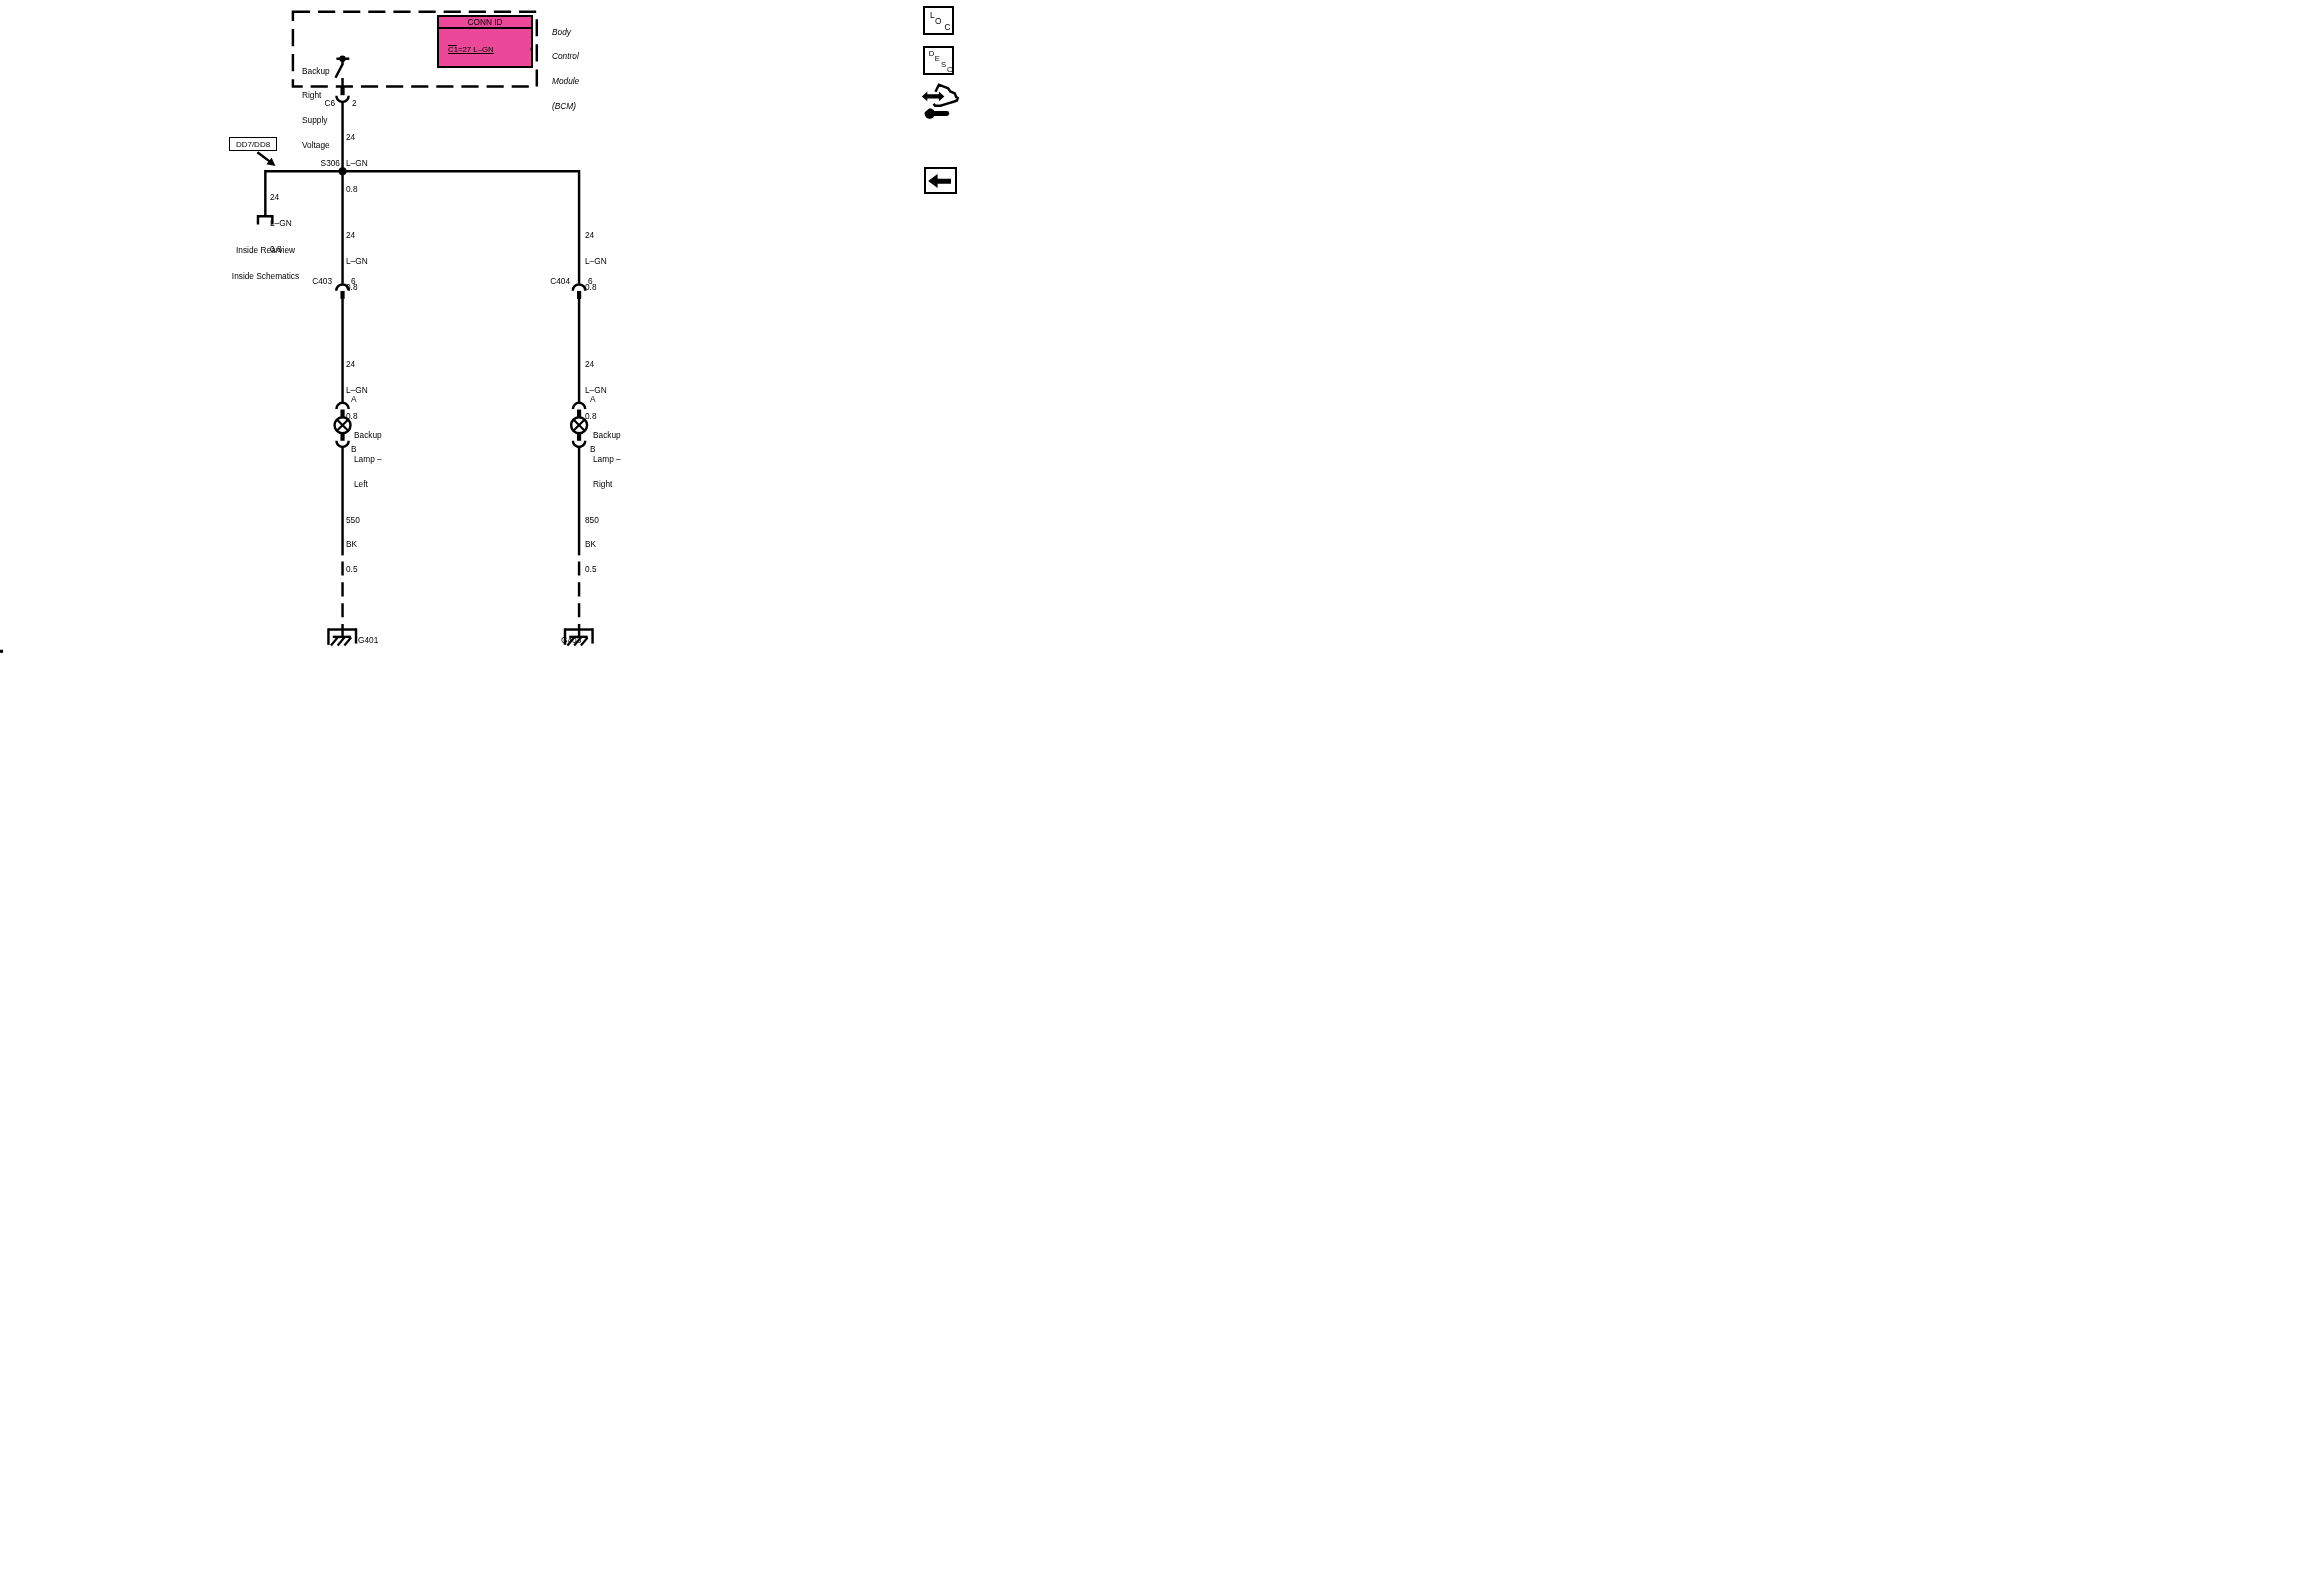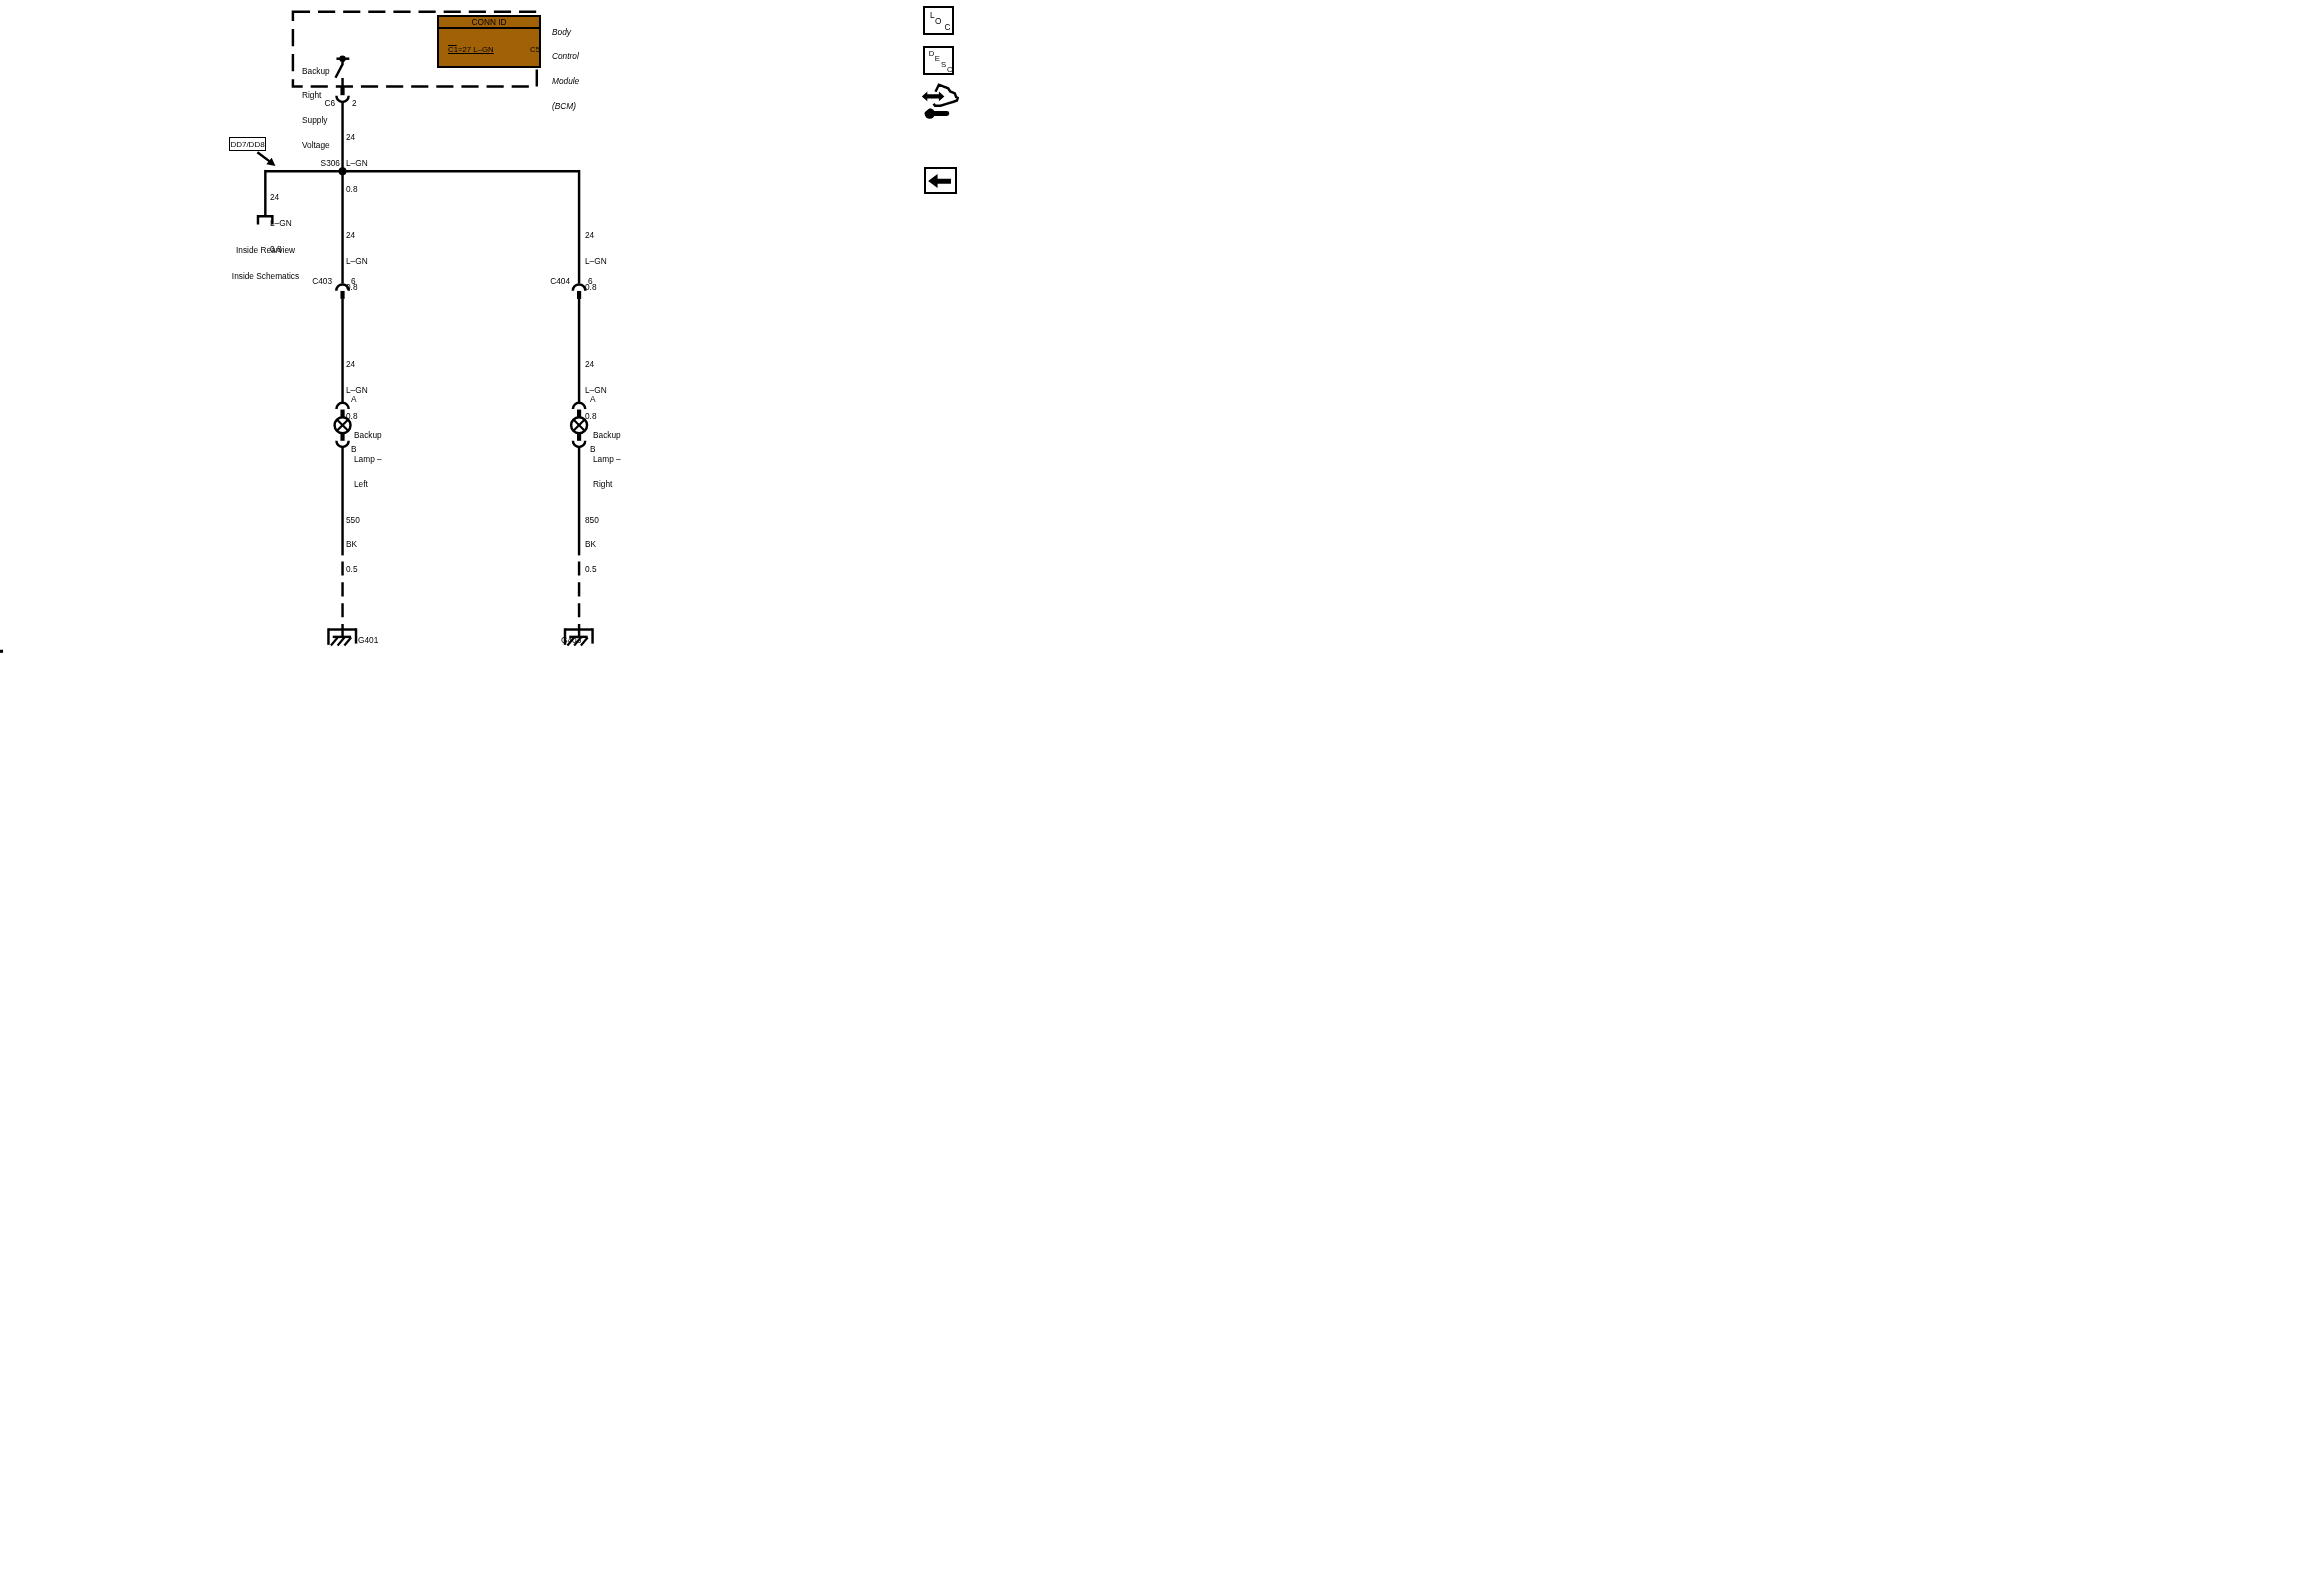--- a/index.html
+++ b/index.html
@@ -10,29 +10,29 @@
   .lbl{position:absolute;font-size:8.3px;line-height:8.6px;white-space:pre;}
   .lh135{line-height:8.3px;}
   .r{text-align:right;}
   .c{text-align:center;}
   svg.layer{position:absolute;left:0;top:0;}
   svg line, svg path{stroke:#000000;stroke-width:4;fill:none;}
   svg .thin{stroke-width:3.5;}
   svg .fill{fill:#000000;stroke:none;}
   
   #conn-table{
-    position:absolute;left:437px;top:14.7px;width:104px;height:53px;
-    border:2.1px solid #000;box-sizing:border-box;background:#a16207;overflow:hidden;
+    position:absolute;left:437px;top:14.7px;width:96px;height:53px;
+    border:2.1px solid #000;box-sizing:border-box;background:#ec4899;overflow:hidden;
   }
   #conn-table .ct-title{position:absolute;left:0;right:0;top:0.6px;text-align:center;font-size:8.3px;}
   #conn-table .ct-div{position:absolute;left:0;right:0;top:10.4px;height:1.8px;background:#000;}
   .ct-col{position:absolute;font-size:7.8px;line-height:8px;white-space:pre;}
   
   #ref-box{
-    position:absolute;left:229px;top:137px;width:37px;height:14px;
+    position:absolute;left:229px;top:137px;width:48px;height:14px;
     border:1.8px solid #000;box-sizing:border-box;display:flex;align-items:center;justify-content:center;
     font-size:8px;
   }
   
   .tb-btn{position:absolute;box-sizing:border-box;background:#fff;}
   .tb-boxed{border:2.1px solid #000;}
   .tb-btn span{position:absolute;font-size:8.3px;line-height:8.3px;}
   .tb-btn .sm{font-size:7.7px;line-height:7.7px;}
 </style>
 </head>

